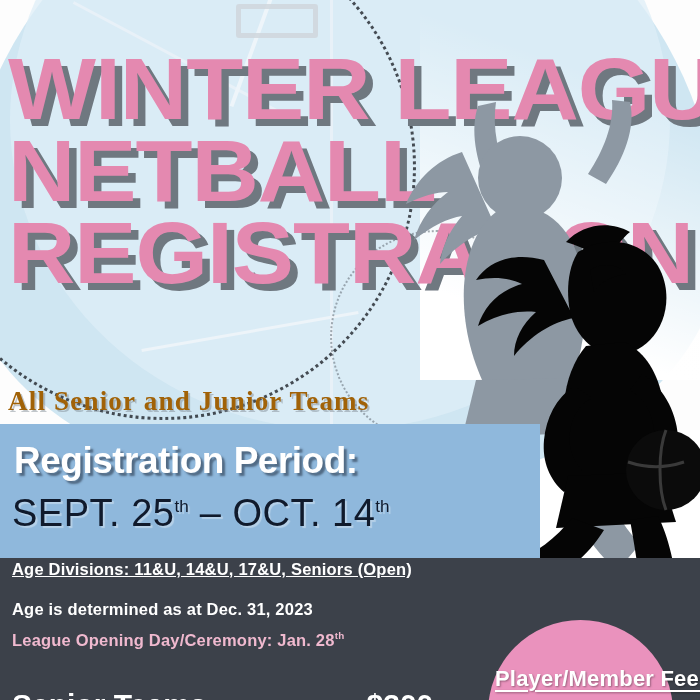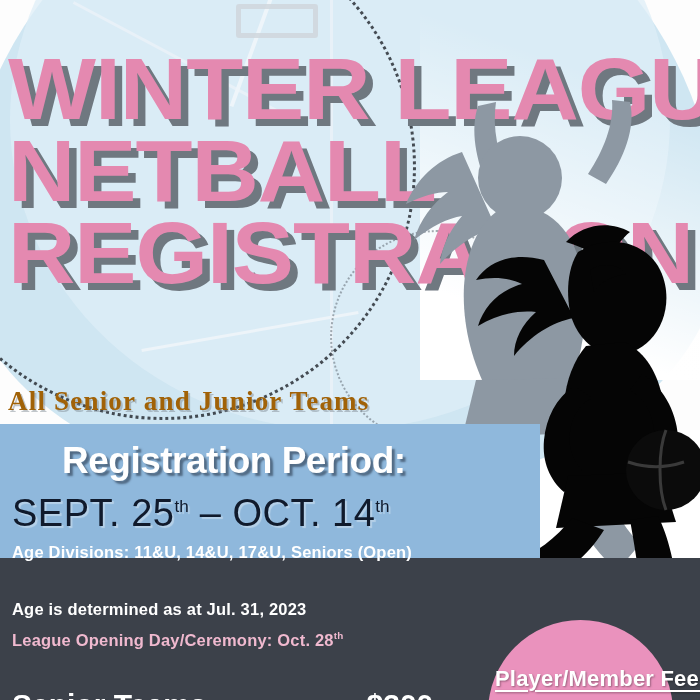--- a/index.html
+++ b/index.html
@@ -98,21 +98,20 @@
   }
   .reg-label{
     position:absolute;left:14px;top:440px;
     font-family:"Liberation Sans",sans-serif;
     font-weight:bold;
     font-size:37px;
     letter-spacing:-.5px;
     color:#ffffff;
     text-shadow:3px 3px 2px rgba(20,30,45,.5);
     white-space:nowrap;
-    margin-left:48px;
   }
   .reg-dates{
     position:absolute;left:12px;top:492px;
     font-family:Liberation Sans, sans-serif;
     font-weight:normal;
     font-size:38px;
     letter-spacing:.5px;
     color:#101a2c;
     text-shadow:2px 2px 1px rgba(255,255,255,.35);
     white-space:nowrap;
@@ -126,21 +125,21 @@
   }
   .info{
     position:absolute;left:12px;
     font-family:"Liberation Sans",sans-serif;
     font-weight:bold;
     font-size:16.5px;
     color:#ffffff;
     letter-spacing:.2px;
     white-space:nowrap;
   }
-  .info-1{top:543px;}
+  .info-1{top:560px;text-decoration:underline;}
   .info-2{top:600px;}
   .info-3{top:630px;color:#f0b9cf;}
   .info-3 sup{font-size:.6em;vertical-align:super;}
 
   .fees-circle{
     position:absolute;left:488px;top:620px;width:185px;height:185px;
     background:#ea92bd;border-radius:50%;
   }
   .fees-label{
     position:absolute;left:495px;top:666px;
@@ -261,22 +260,22 @@
   <div class="reg-label">Registration Period:</div>
   <div class="reg-dates">
     <span>SEPT. 25</span><sup>th</sup><span> – </span><span>OCT. 14</span><sup>th</sup>
   </div>
 
   <div class="dark-band"></div>
 
   <div class="fees-circle"></div>
 
   <div class="info info-1">Age Divisions: 11&amp;U, 14&amp;U, 17&amp;U, Seniors (Open)</div>
-  <div class="info info-2">Age is determined as at Jul. 31, 2023</div>
-  <div class="info info-3"><span>League Opening Day/Ceremony: Oct. 28</span><sup>th</sup></div>
+  <div class="info info-2">Age is determined as at Dec. 31, 2023</div>
+  <div class="info info-3"><span>League Opening Day/Ceremony: Jan. 28</span><sup>th</sup></div>
 
   <div class="fees-label">Player/Member Fees</div>
 
   <div class="bottom-row">
     <span>Senior Teams:</span><span class="amt">$300</span>
   </div>
 
 </div>
 
 </body></html>

